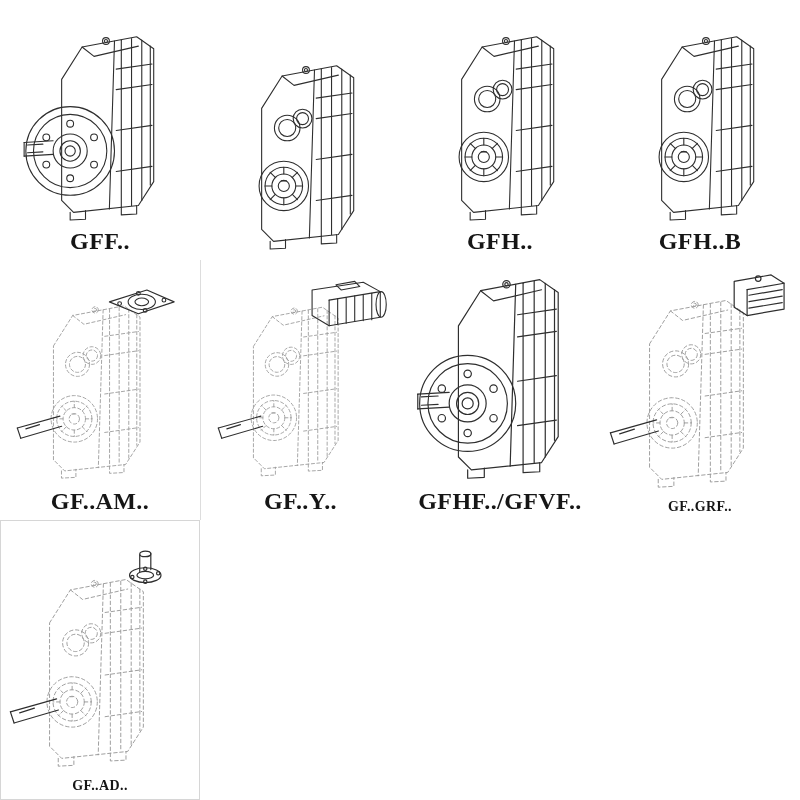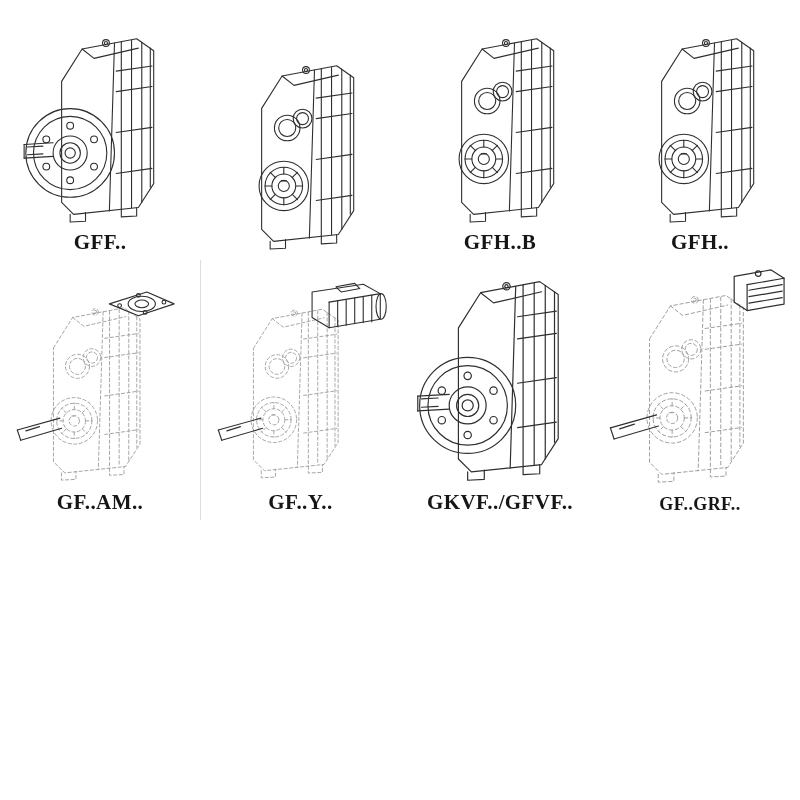--- a/index.html
+++ b/index.html
@@ -20,24 +20,24 @@
   .cell-border-full { border:1px solid #d6d6d6; }
   svg.draw {
     width:184px; height:208px;
     fill:none; stroke:#2f2f2f; stroke-width:1.3;
     stroke-linecap:round; stroke-linejoin:round;
     flex:0 0 auto;
   }
   .r3 svg.draw { width:194px; height:228px; }
   .ghost { stroke:#9a9a9a; stroke-dasharray:4 3; stroke-width:1.1; }
   figcaption.label {
-    font-weight:700; font-size:21px; color:#161616;
+    font-weight:700; font-size:24px; color:#161616;
     letter-spacing:0.4px; white-space:nowrap; margin-top:2px;
   }
-  figcaption.label-lg { font-size:18px; }
+  figcaption.label-lg { font-size:14px; }
   .defs-holder { position:absolute; width:0; height:0; overflow:hidden; }
 </style>
 </head>
 <body>
 
 <svg class="defs-holder" aria-hidden="true">
   <defs>
 
     <g id="p-body">
       <path d="M60 72 L84 34 L148 22 L168 36 L168 192 L150 220 L74 228 L60 214 Z"></path>
@@ -210,56 +210,62 @@
 
   <figure class="cell r1">
     <svg class="draw" viewBox="0 0 210 244" role="img" aria-label="gearbox-hollow-bore-drawing">
         <use href="#gb-bores"></use>
       </svg>
   </figure>
 
 
 
   <figure class="cell r2">
+    <svg class="draw" viewBox="0 0 210 244" role="img" aria-label="gearbox-hollow-bore-drawing">
+        <use href="#gb-bores"></use>
+      </svg>
+    <figcaption class="label">GFH..</figcaption>
+  </figure>
+
+  <figure class="cell r2">
     <svg class="draw" viewBox="0 0 210 244" role="img" aria-label="gearbox-hollow-bore-foot-drawing">
         <use href="#gb-bores"></use>
       </svg>
     <figcaption class="label">GFH..B</figcaption>
-  </figure>
-
-  <figure class="cell r2">
-    <svg class="draw" viewBox="0 0 210 244" role="img" aria-label="gearbox-hollow-bore-drawing">
-        <use href="#gb-bores"></use>
-      </svg>
-    <figcaption class="label">GFH..</figcaption>
   </figure>
 
   <figure class="cell r2">
     <svg class="draw" viewBox="0 0 210 244" role="img" aria-label="gearbox-input-flange-adapter-dashed-drawing">
         <use href="#gb-am"></use>
       </svg>
     <figcaption class="label">GF..AM..</figcaption>
   </figure>
 
   <figure class="cell r2 cell-border-left">
     <svg class="draw" viewBox="0 0 210 244" role="img" aria-label="gearbox-with-mounted-motor-dashed-drawing">
         <use href="#gb-y"></use>
       </svg>
     <figcaption class="label">GF..Y..</figcaption>
   </figure>
 
   <figure class="cell r3">
     <svg class="draw" viewBox="0 0 210 244" role="img" aria-label="gearbox-output-flange-with-shaft-drawing">
         <use href="#gb-flange"></use>
       </svg>
-    <figcaption class="label">GKVF../GFVF..</figcaption>
+    <figcaption class="label">GFHF../GFVF..</figcaption>
   </figure>
 
 
   <figure class="cell r3">
     <svg class="draw" viewBox="0 0 210 244" role="img" aria-label="gearbox-input-adapter-box-dashed-drawing">
         <use href="#gb-grf"></use>
       </svg>
     <figcaption class="label label-lg">GF..GRF..</figcaption>
   </figure>
 
+  <figure class="cell r3 cell-border-full">
+    <svg class="draw" viewBox="0 0 210 244" role="img" aria-label="gearbox-top-input-shaft-dashed-drawing">
+        <use href="#gb-ad"></use>
+      </svg>
+    <figcaption class="label label-lg">GF..AD..</figcaption>
+  </figure>
 
 </div>
 
 </body></html>

